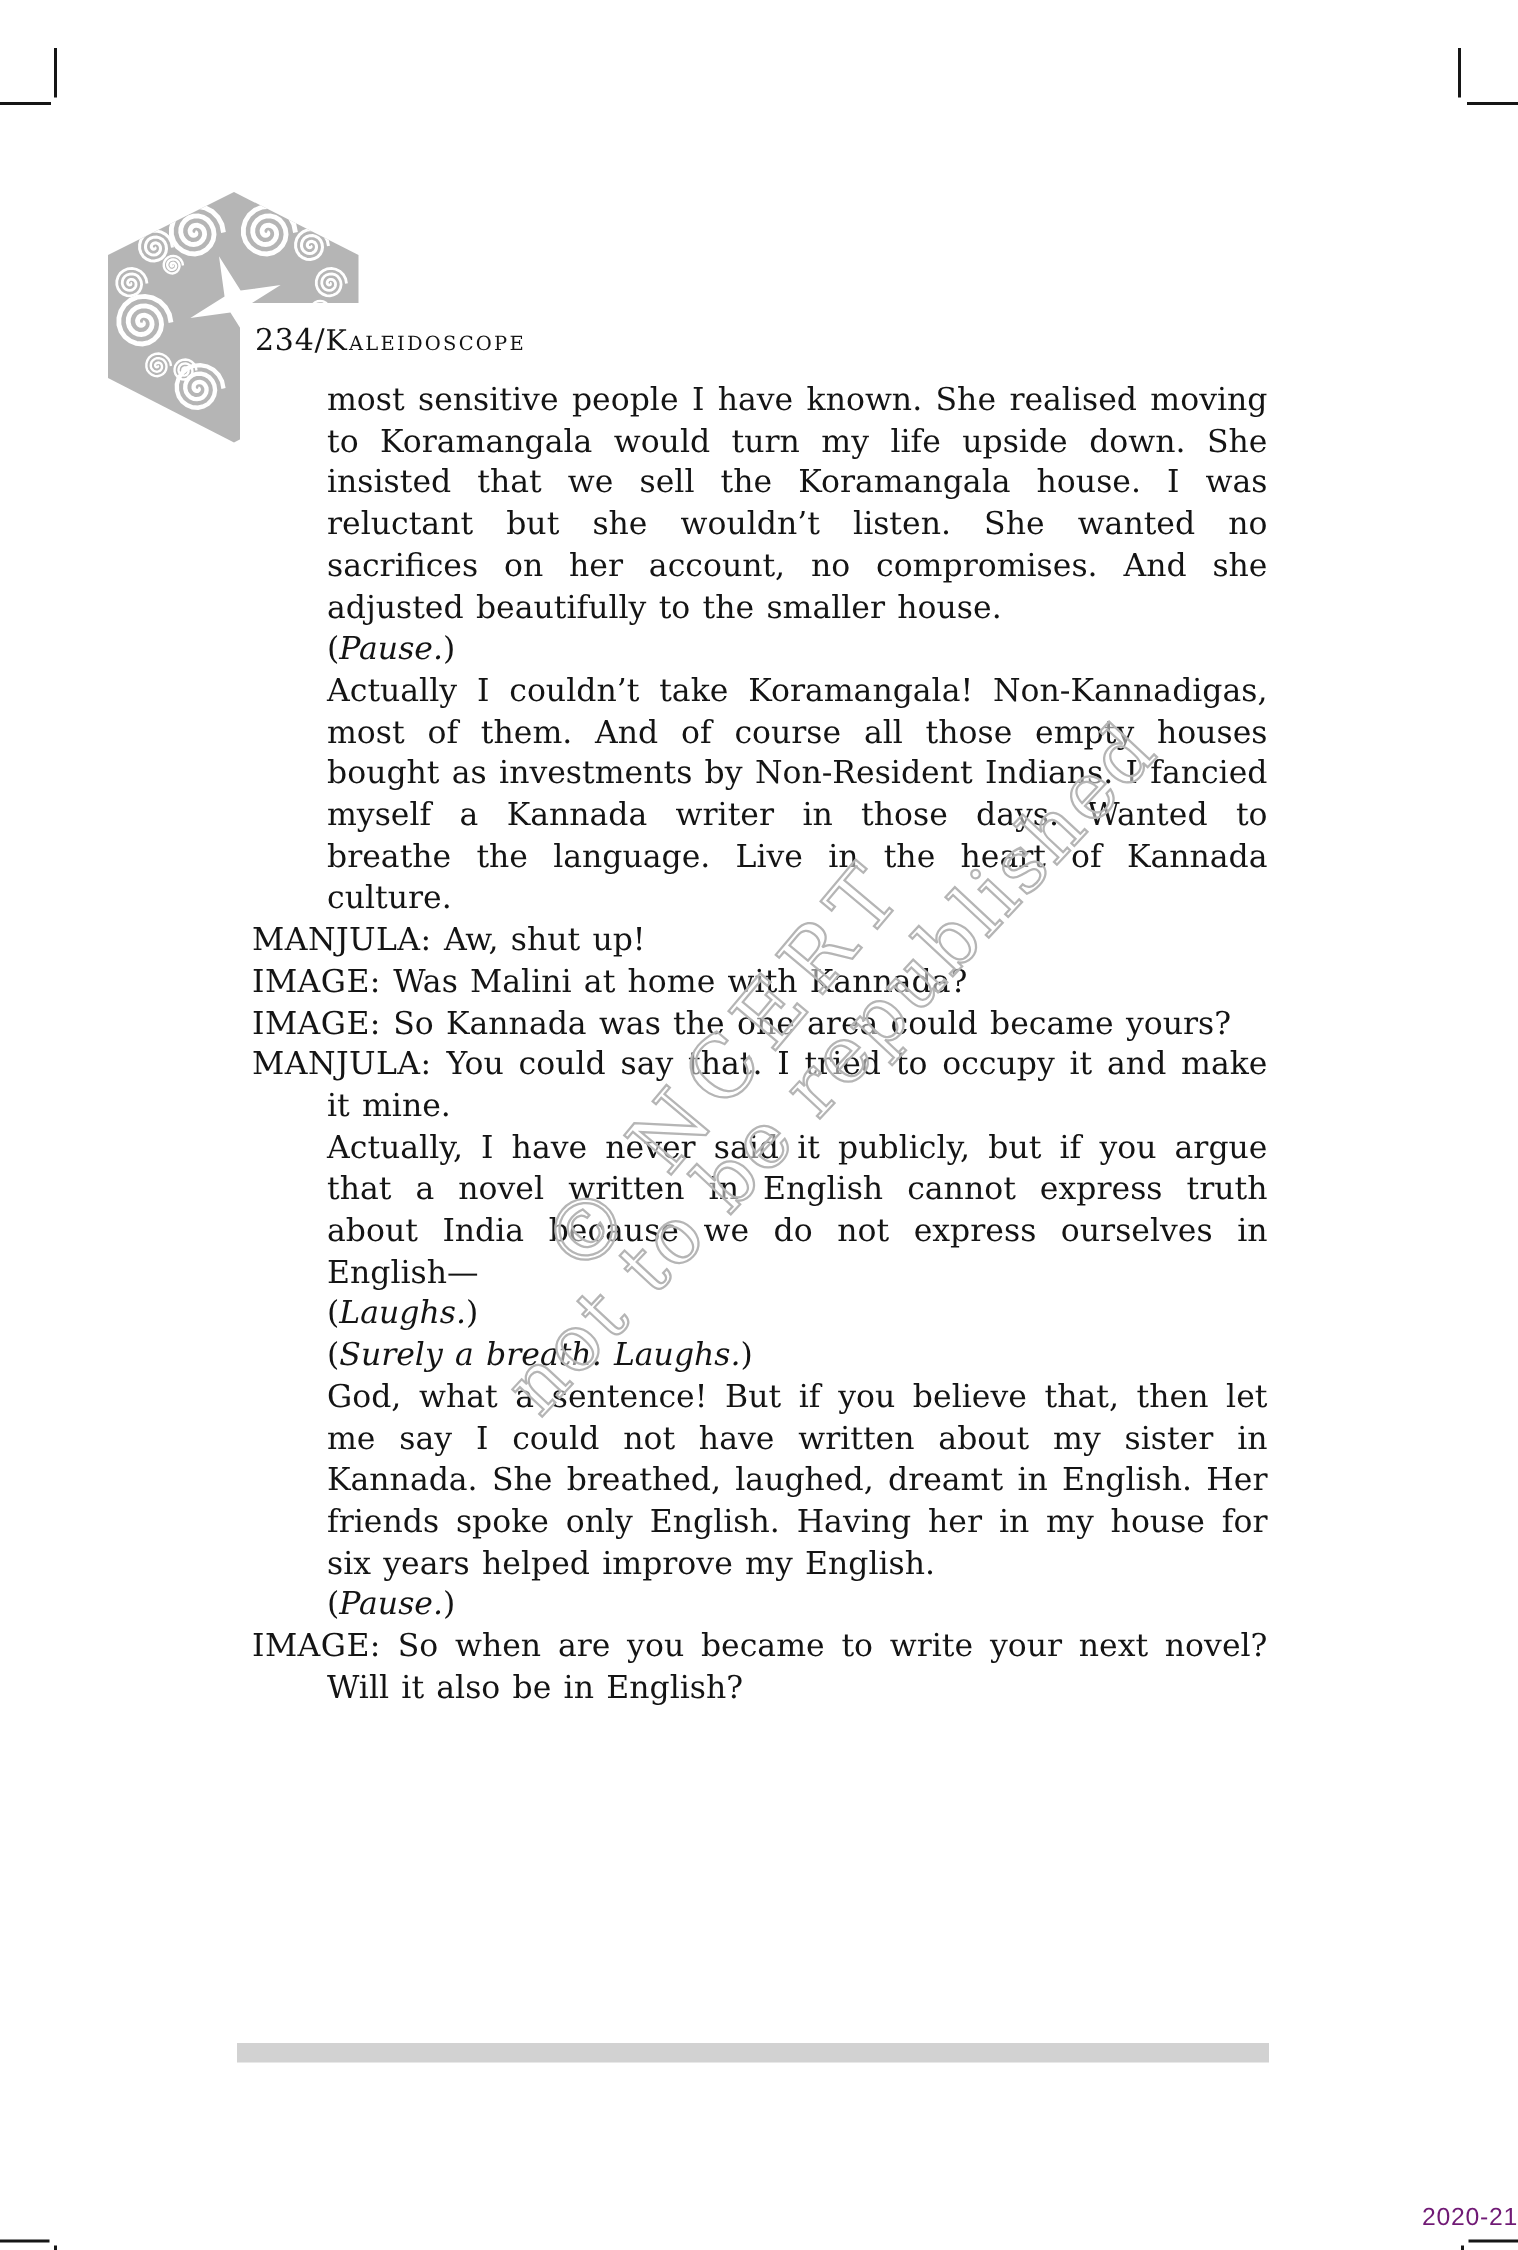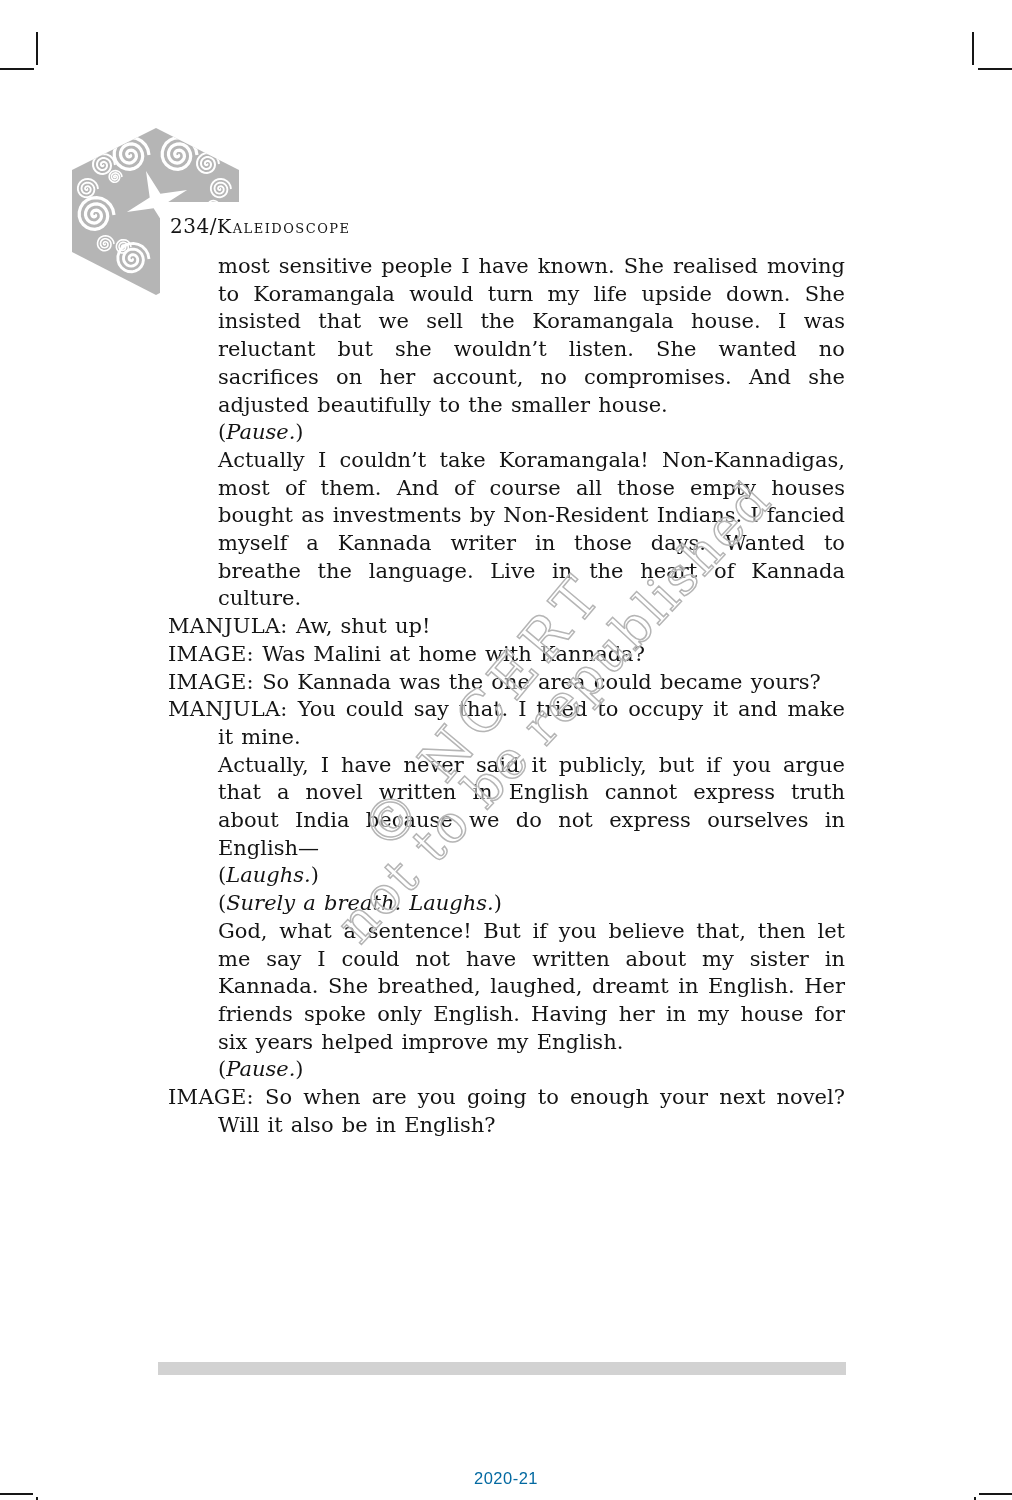--- a/index.html
+++ b/index.html
@@ -16,22 +16,22 @@
   .header .book-title{font-variant:small-caps;letter-spacing:1.5px;font-size:19px;}
   .bodytext{
     position:absolute;left:168px;top:221px;width:677px;
     font-size:21px;line-height:27.7px;word-spacing:1.5px;
   }
   .para{margin:0;text-align:justify;text-indent:-50px;padding-left:50px;}
   .para.nohang{text-indent:0;}
   .speaker{letter-spacing:.3px;}
   .divider{position:absolute;left:158px;top:1330px;width:688px;height:13px;background:var(--divider-gray,#d2d2d2);}
   .footer{
-    position:absolute;left:0;top:1437px;width:100%;text-align:center;
-    font-family:"Liberation Sans", sans-serif;font-size:16.5px;letter-spacing:.5px;color:#0369a1;
+    position:absolute;left:0;top:1437px;width:100%;text-align:right;
+    font-family:"Liberation Sans", sans-serif;font-size:16.5px;letter-spacing:.5px;color:#701a75;
   }
   .watermark{position:absolute;left:0;top:0;pointer-events:none;}
   .watermark text{
     font-family:"DejaVu Serif", serif;
     fill:rgba(255,255,255,.5);
     stroke:var(--watermark-gray,#b5b5b5);
     stroke-width:1.5px;
   }
 </style>
 </head>
@@ -81,21 +81,21 @@
       <p class="para nohang"><span>Actually I couldn’t take Koramangala! Non-Kannadigas, most of them. And of course all those empty houses bought as investments by Non-Resident Indians. I fancied myself a Kannada writer in those days. Wanted to breathe the language. Live in the heart of Kannada culture.</span></p>
       <p class="para"><span class="speaker">MANJULA:</span> <span>Aw, shut up!</span></p>
       <p class="para"><span class="speaker">IMAGE:</span> <span>Was Malini at home with Kannada?</span></p>
       <p class="para"><span class="speaker">IMAGE:</span> <span>So Kannada was the one area could became yours?</span></p>
       <p class="para"><span class="speaker">MANJULA:</span> <span>You could say that. I tried to occupy it and make it mine.</span></p>
       <p class="para nohang"><span>Actually, I have never said it publicly, but if you argue that a novel written in English cannot express truth about India because we do not express ourselves in English—</span></p>
       <p class="para nohang"><span>(</span><i>Laughs.</i><span>)</span></p>
       <p class="para nohang"><span>(</span><i>Surely a breath. Laughs.</i><span>)</span></p>
       <p class="para nohang"><span>God, what a sentence! But if you believe that, then let me say I could not have written about my sister in Kannada. She breathed, laughed, dreamt in English. Her friends spoke only English. Having her in my house for six years helped improve my English.</span></p>
       <p class="para nohang"><span>(</span><i>Pause.</i><span>)</span></p>
-      <p class="para"><span class="speaker">IMAGE:</span> <span>So when are you going to enough your next novel? Will it also be in English?</span></p>
+      <p class="para"><span class="speaker">IMAGE:</span> <span>So when are you became to write your next novel? Will it also be in English?</span></p>
     </div>
 
   <div class="divider"></div>
 
   <div class="footer"><span>2020-21</span></div>
 
   <svg class="watermark" width="1012" height="1500">
     <text transform="translate(388,822) rotate(-50)" font-size="56" letter-spacing="8">© NCERT</text>
     <text transform="translate(360,914) rotate(-47)" font-size="52" letter-spacing="2">not to be republished</text>
   </svg>

